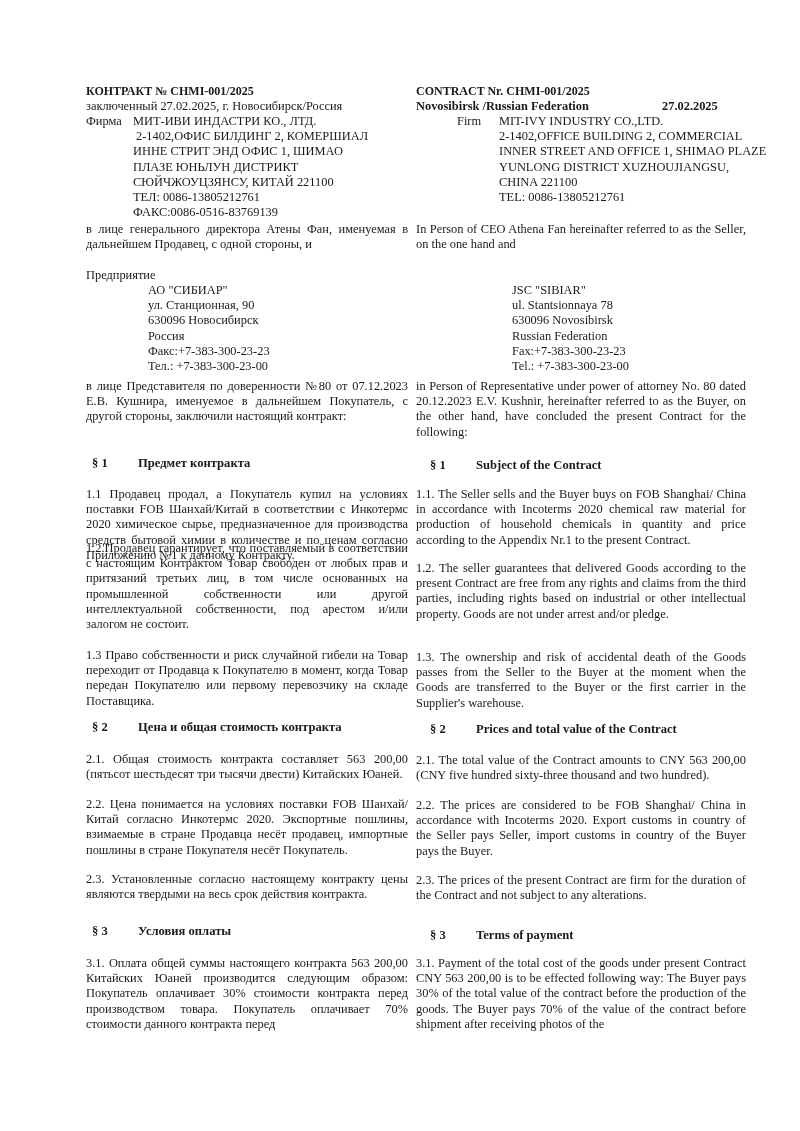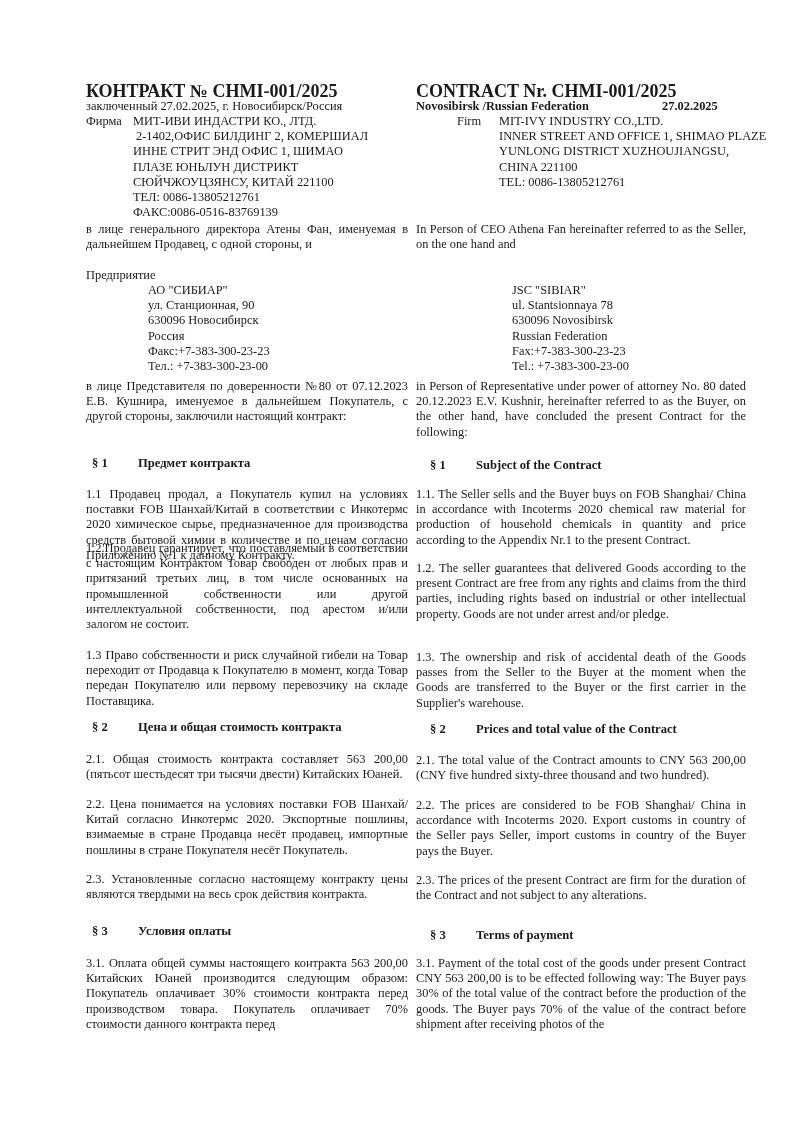--- a/index.html
+++ b/index.html
@@ -1,21 +1,21 @@
 <!DOCTYPE html>
 <html><head>
 <meta charset="utf-8">
 <style>
   html, body { margin:0; padding:0; background:#ffffff; }
   body { width:800px; height:1131px; position:relative; overflow:hidden;
          font-family:"Liberation Serif","DejaVu Serif",serif; color:#1a1a1a; font-size:12.4px; line-height:15.2px; }
   .col { position:absolute; }
   .left { left:86px; width:322px; }
   .right { left:416px; width:330px; }
-  .title { font-weight:bold; font-size:18px; }
+  .title { font-weight:bold; font-size:12px; }
   .firm-label { position:absolute; left:0; top:0; }
   .firm-lines { position:absolute; }
   .sec-head { font-weight:bold; font-size:12.6px; display:flex; }
   .sec-num { width:52px; padding-left:6px; box-sizing:border-box; }
   p { margin:0; }
   .jl { text-align:justify; text-align-last:left; }
 </style>
 </head>
 <body>
 
@@ -40,20 +40,21 @@
     <div>ПЛАЗЕ ЮНЬЛУН ДИСТРИКТ</div>
     <div>СЮЙЧЖОУЦЗЯНСУ, КИТАЙ 221100</div>
     <div>ТЕЛ: 0086-13805212761</div>
     <div>ФАКС:0086-0516-83769139</div>
   </div>
 </div>
 <div class="col right" style="top:114px;height:112px;left:425px;width:330px;margin-left:32px;">
   <span class="firm-label">Firm</span>
   <div class="firm-lines" style="left:42px;top:0;">
     <div>MIT-IVY INDUSTRY CO.,LTD.</div>
+    <div>2-1402,OFFICE BUILDING 2, COMMERCIAL</div>
     <div>INNER STREET AND OFFICE 1, SHIMAO PLAZE</div>
     <div>YUNLONG DISTRICT XUZHOUJIANGSU,</div>
     <div>CHINA 221100</div>
     <div>TEL: 0086-13805212761</div>
   </div>
 </div>
 
 <p class="col left jl" style="top:222px;">в лице генерального директора Атены Фан, именуемая в дальнейшем Продавец, с одной стороны, и</p>
 <p class="col right jl" style="top:222px;">In Person of CEO Athena Fan hereinafter referred to as the Seller, on the one hand and</p>
 

